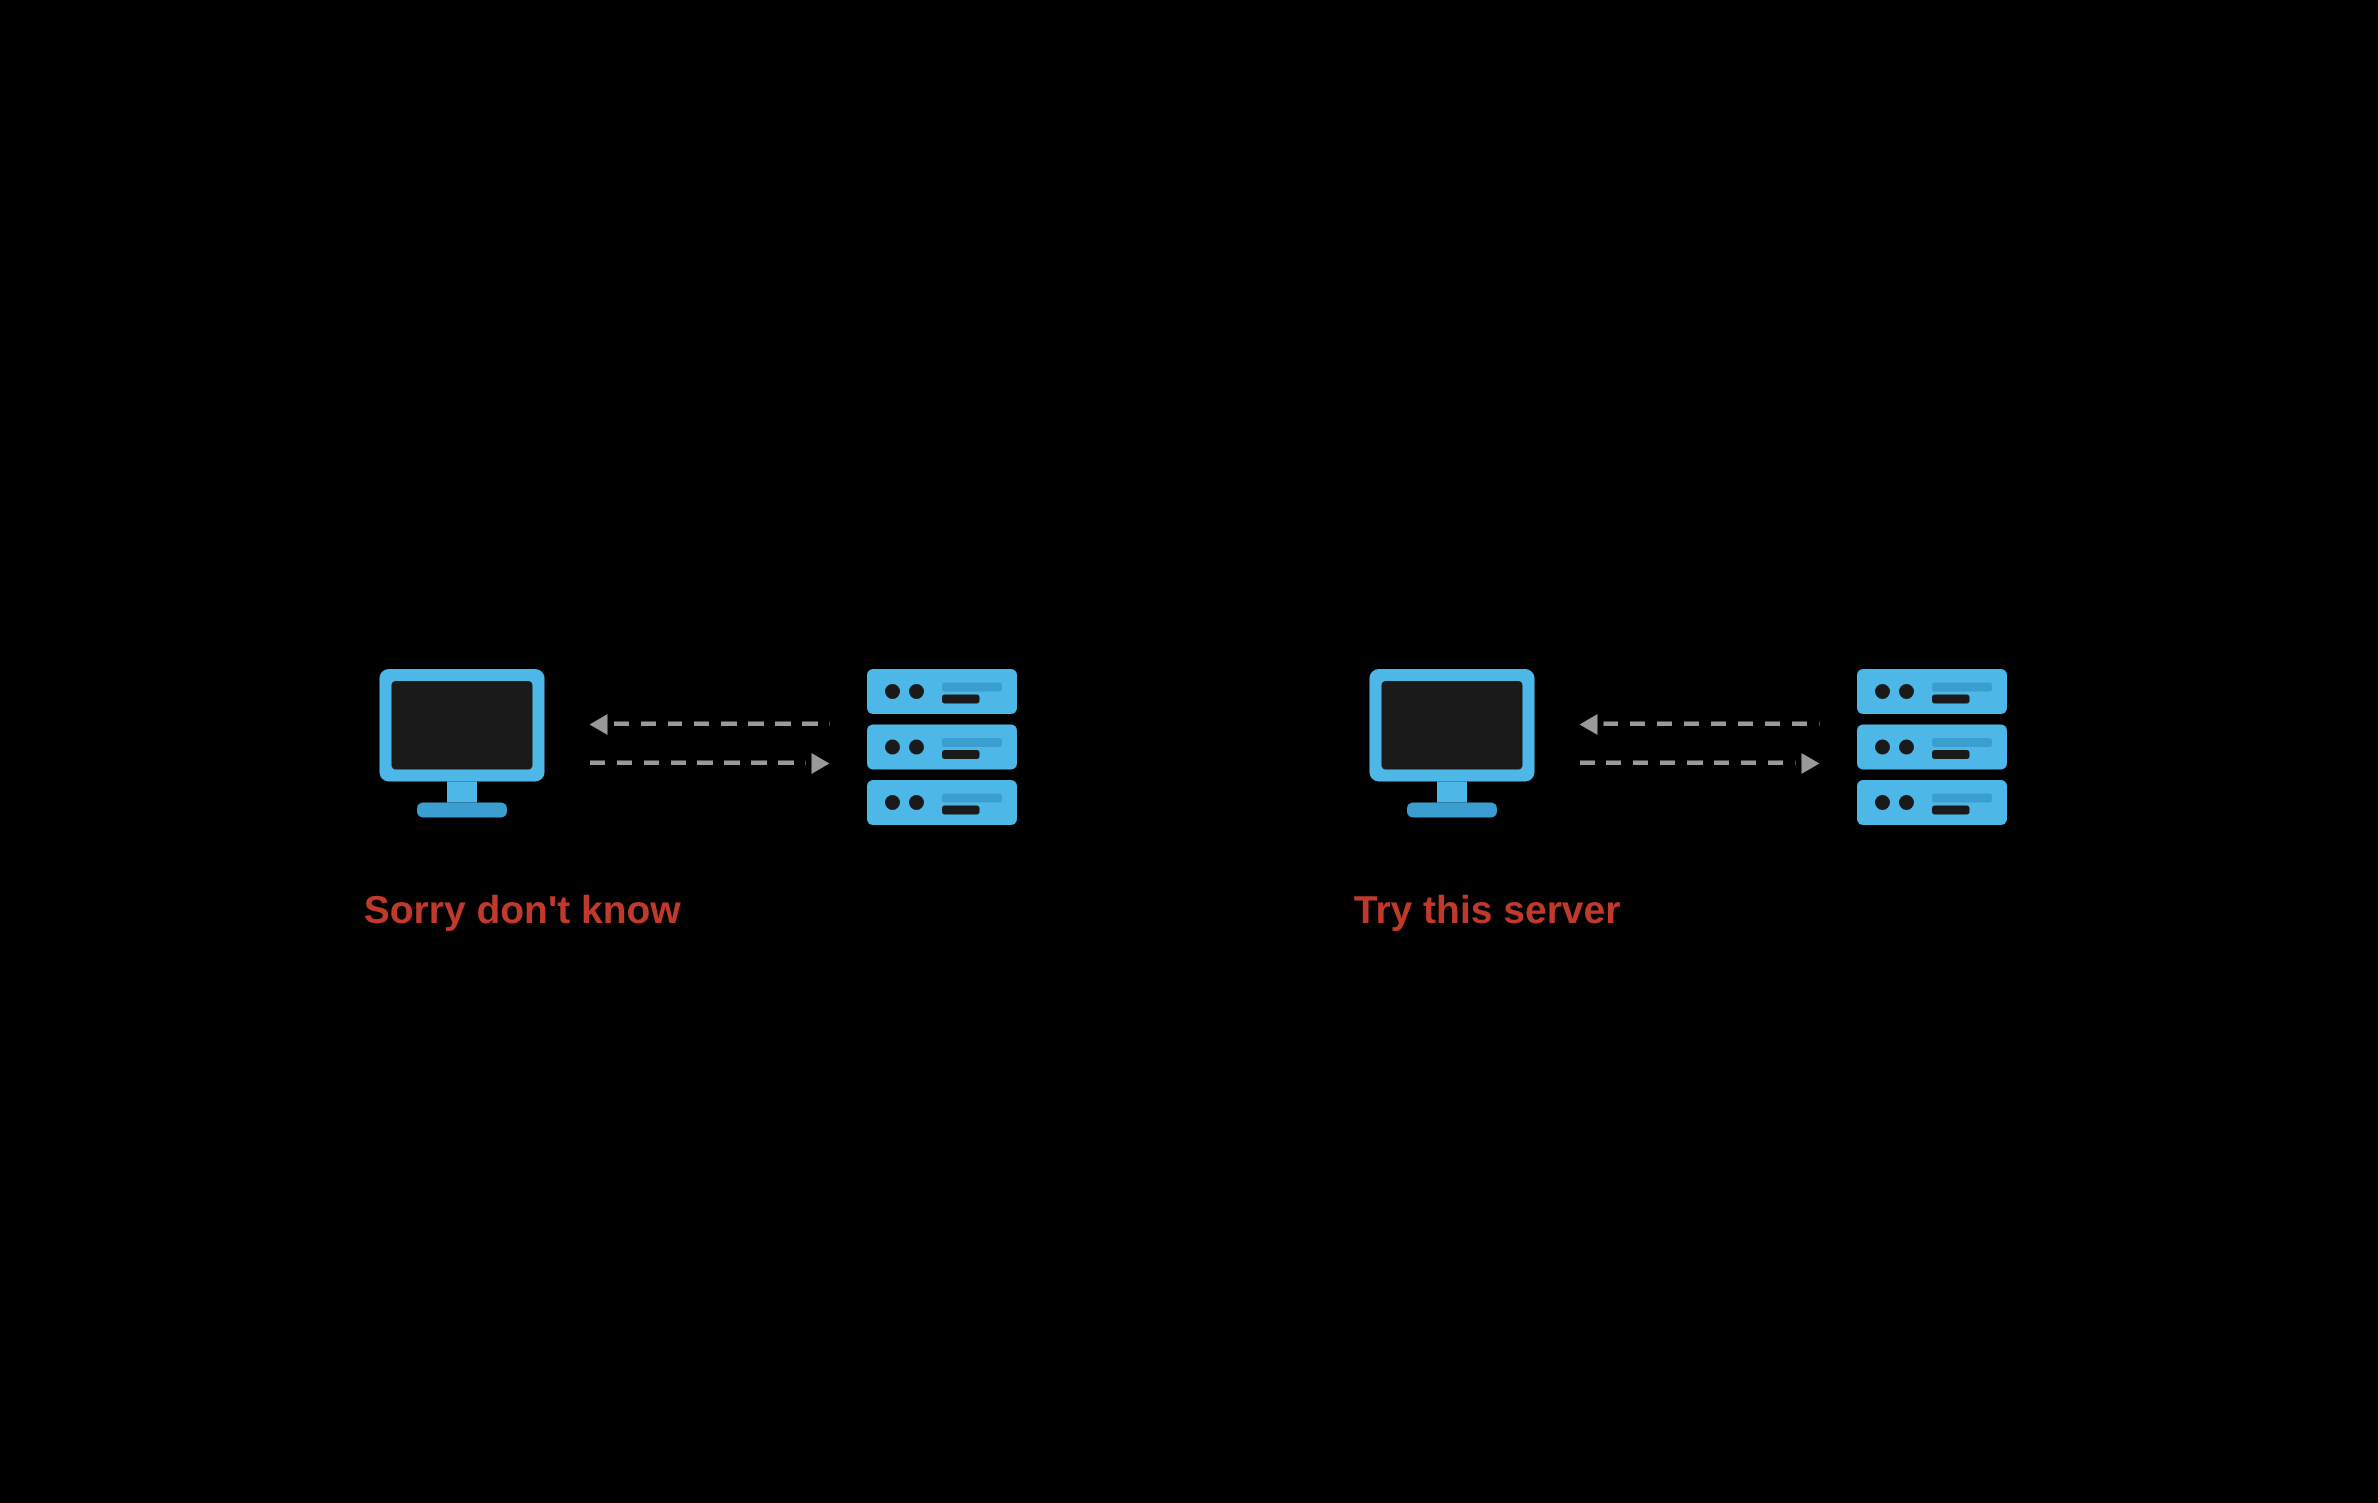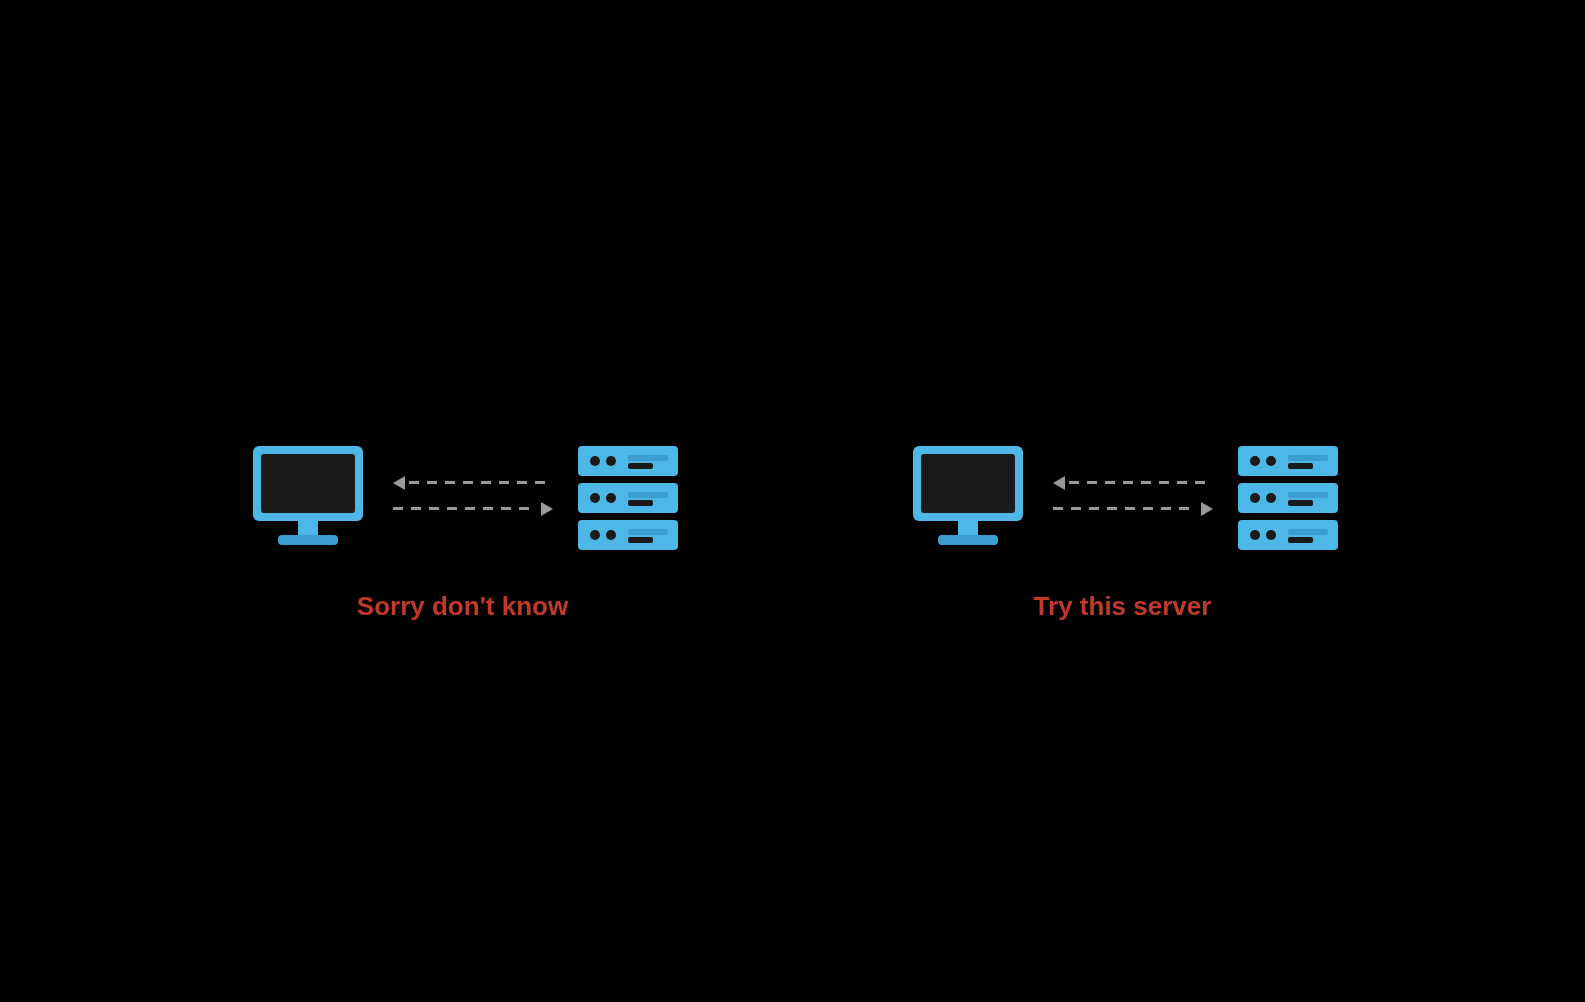--- a/index.html
+++ b/index.html
@@ -18,21 +18,21 @@
       display: flex;
       align-items: center;
       justify-content: center;
       gap: 220px;
       margin-top: 60px;
     }
 
     .diagram {
       display: flex;
       flex-direction: column;
-      align-items: center;
+      align-items: flex-start;
       gap: 30px;
     }
 
     .diagram-row {
       display: flex;
       align-items: center;
       gap: 20px;
     }
 
     

